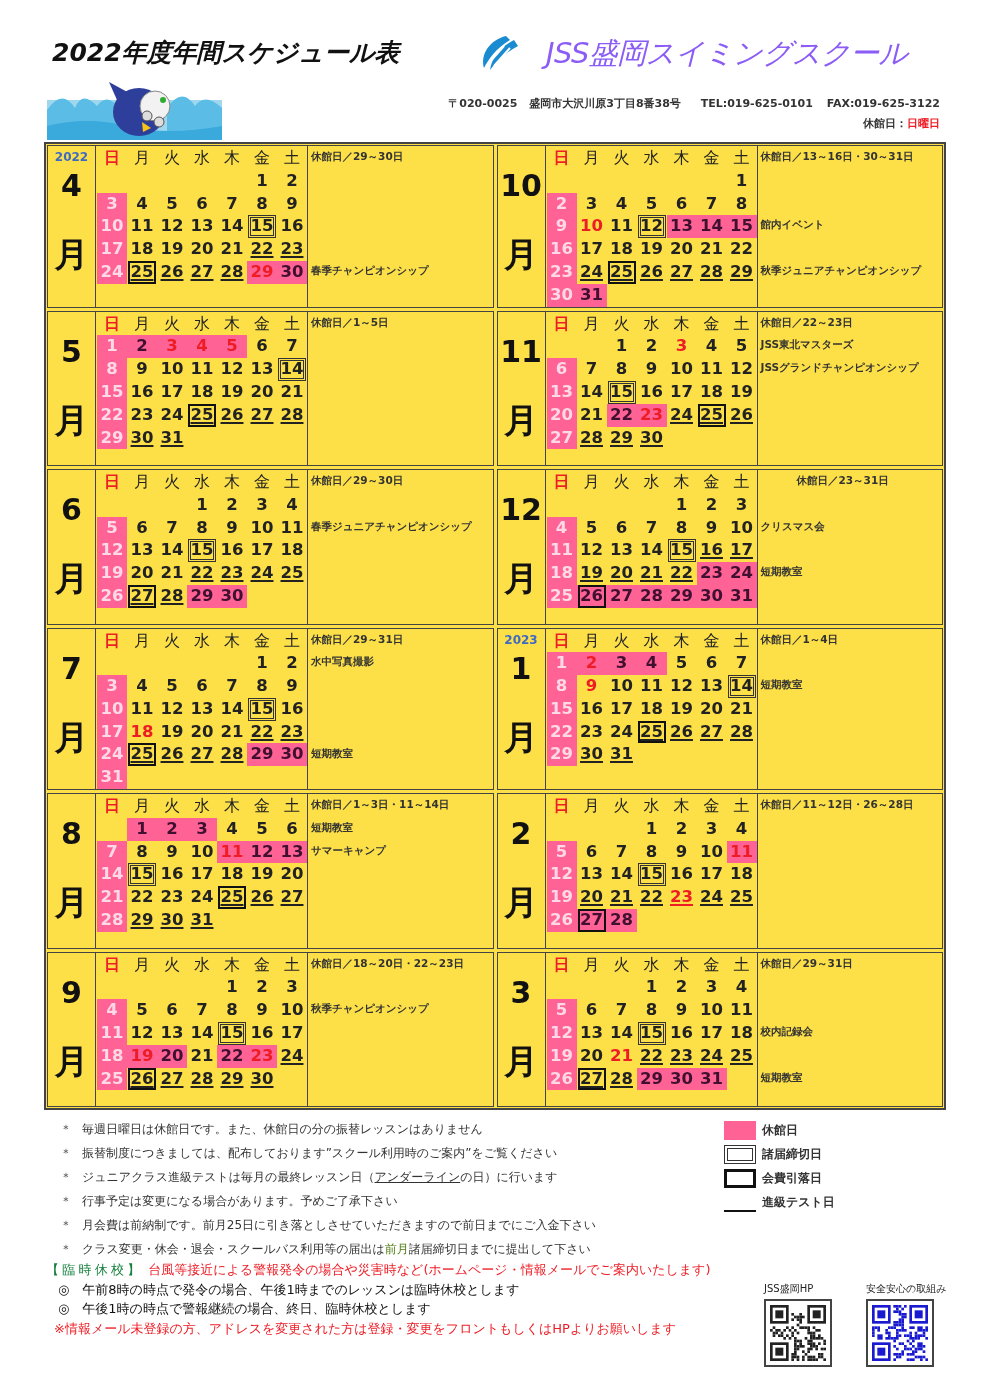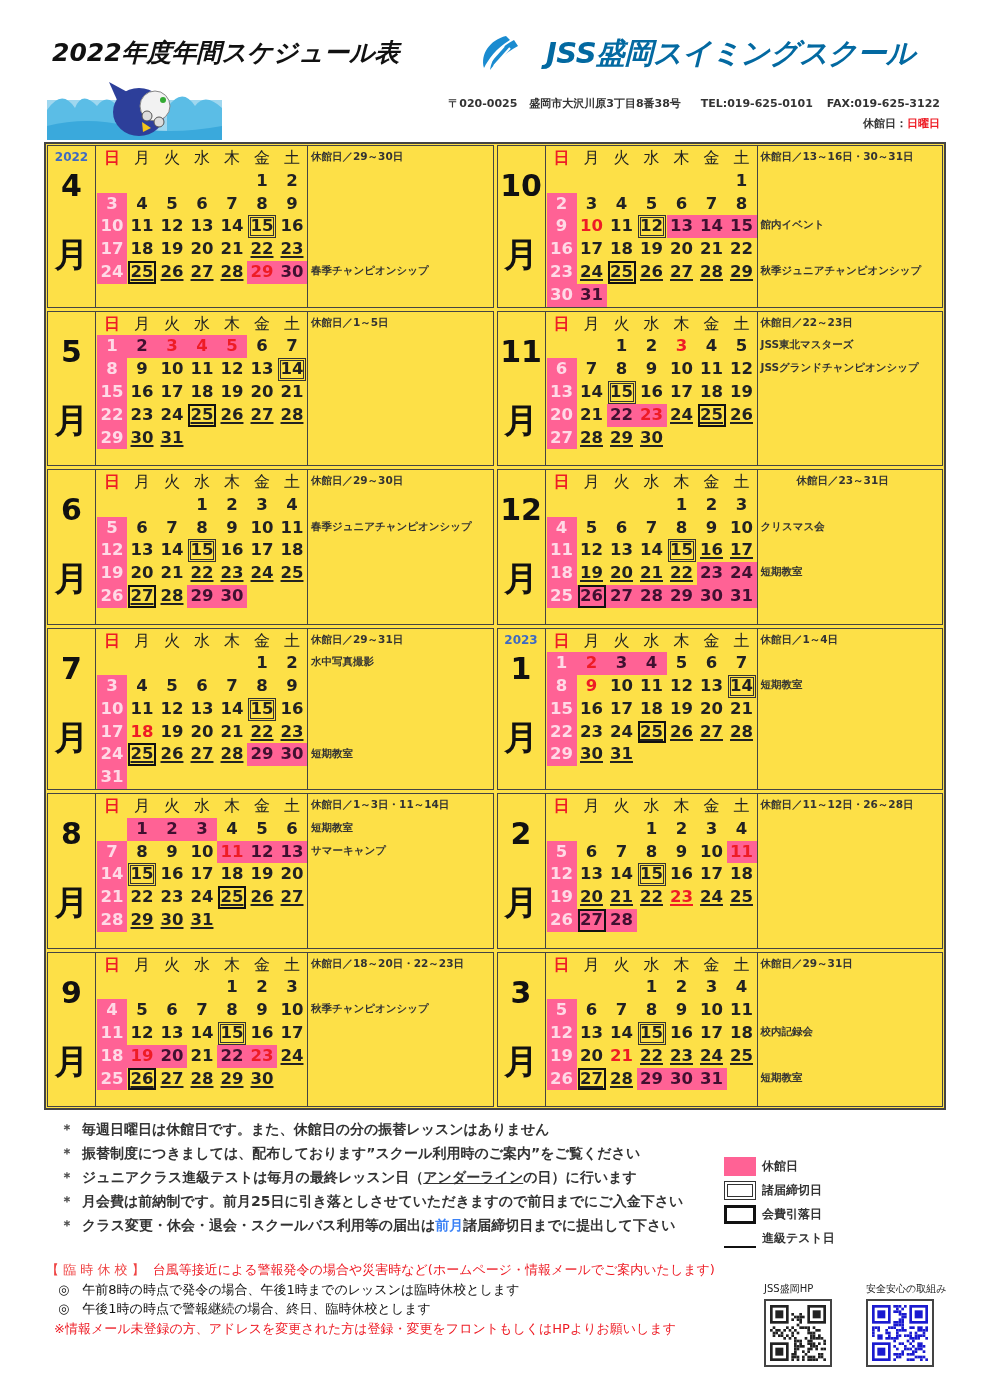--- a/index.html
+++ b/index.html
@@ -1,21 +1,21 @@
 <!DOCTYPE html>
 <html><head>
 <meta charset="utf-8">
 <style>
   * { box-sizing: border-box; margin: 0; padding: 0; }
   html, body { width: 990px; height: 1400px; background: #fff; overflow: hidden; }
   body { font-family: "DejaVu Sans", "Liberation Sans", sans-serif; color: #222; position: relative; }
 
   .title { position: absolute; left: 52px; top: 36px; font-size: 25px; font-weight: bold; font-style: italic; color: #111; letter-spacing: 0px; }
   .brand-logo { position: absolute; left: 478px; top: 34px; width: 42px; height: 38px; }
-  .brand-name { position: absolute; left: 546px; top: 34px; font-size: 29px; font-weight: bold; font-style: italic; color: #0369a1; letter-spacing: -0.5px; }
+  .brand-name { position: absolute; left: 546px; top: 34px; font-size: 29px; font-weight: normal; font-style: italic; color: #8b5cf6; letter-spacing: -0.5px; }
   .mascot { position: absolute; left: 47px; top: 80px; width: 175px; height: 60px; }
   .address { position: absolute; right: 50px; top: 96px; font-size: 11px; font-weight: bold; color: #333; white-space: nowrap; text-align: right; }
   .address span { margin-left: 16px; }
   .closed-day { position: absolute; right: 50px; top: 116px; font-size: 11px; font-weight: bold; color: #333; }
   .closed-day .red { color: #ee1c25; }
 
   .grid { position: absolute; left: 44px; top: 142px; width: 902px; height: 968px; border: 2px solid #444; display: grid; grid-template-columns: 1fr 1fr; grid-template-rows: repeat(6, 1fr); gap: 3px; background: #fde047; padding: 1px; }
   .month { border: 1.5px solid #444; display: flex; position: relative; }
   .mlabel { width: 48px; border-right: 1.5px solid #444; position: relative; flex-shrink: 0; }
   .mlabel .year { position: absolute; top: 4px; left: 0; right: 0; text-align: center; font-size: 12px; font-weight: bold; color: #3e6ac2; }
@@ -30,37 +30,37 @@
   .cell.sun { color: #ffd9e6; }
   .cell.hdr.sun { background: transparent; }
   .cell.red { color: #ee1c25; }
   .cell.ul .t { text-decoration: underline; text-decoration-thickness: 2px; text-underline-offset: 2px; }
   .cell.dbl::after { content: ""; position: absolute; left: 1px; top: 0px; right: 1px; bottom: 0px; border: 3px double #333; pointer-events: none; }
   .cell.thick::after { content: ""; position: absolute; left: 1px; top: 0px; right: 1px; bottom: 0px; border: 2.5px solid #111; pointer-events: none; }
   .notes { flex: 1; position: relative; }
   .note { position: absolute; left: 3px; font-size: 10.5px; font-weight: bold; color: #333; white-space: nowrap; }
 
   .bullets { position: absolute; left: 60px; top: 1120px; }
-  .bullet { font-size: 14px; font-weight: bold; color: #333; height: 24px; line-height: 18px; white-space: nowrap; }
+  .bullet { font-size: 12px; font-weight: normal; color: #333; height: 24px; line-height: 18px; white-space: nowrap; }
   .bullet .star { display: inline-block; width: 22px; color: #555; }
   .bullet .u { text-decoration: underline; }
-  .bullet .r { color: #3b82f6; }
-
-  .legend { position: absolute; left: 724px; top: 1118px; margin-top: 36px; }
+  .bullet .r { color: #4d7c0f; }
+
+  .legend { position: absolute; left: 724px; top: 1118px; }
   .leg { display: flex; align-items: center; height: 24px; }
   .leg .sw { width: 32px; height: 19px; margin-right: 6px; }
   .leg .sw.pink { background: #ff6295; }
   .leg .sw.dbl { border: 4px double #333; }
   .leg .sw.thick { border: 3px solid #111; }
   .leg .sw.line { border-bottom: 2px solid #111; height: 20px; }
   .leg .lbl { font-size: 12px; font-weight: bold; color: #333; }
 
   .alert { position: absolute; left: 46px; top: 1260px; font-size: 13px; line-height: 19.5px; }
   .alert .line { white-space: nowrap; }
-  .alert .hd { color: #ef4444; margin-right: 8px; }
+  .alert .hd { color: #15803d; margin-right: 8px; font-family: Liberation Serif, serif; }
   .alert .red { color: #ee1c25; }
   .alert .ind { padding-left: 12px; color: #111; }
   .alert .ind2 { padding-left: 8px; color: #ee1c25; }
 
   .qr { position: absolute; top: 1282px; width: 70px; text-align: left; }
   .qr .cap { font-size: 10px; color: #222; margin-bottom: 3px; white-space: nowrap; }
   .qr .box { width: 68px; height: 68px; border: 2px solid #444; padding: 4px; }
   .qr svg { width: 100%; height: 100%; display: block; }
 </style>
 </head>
@@ -926,20 +926,21 @@
         <div class="note" style="top: 72.4px;">校内記録会</div>
         <div class="note" style="top: 118px;">短期教室</div>
       </div>
     </div>
   </div>
 
 <div class="bullets">
   <div class="bullet"><span class="star">＊</span><span>毎週日曜日は休館日です。また、休館日の分の振替レッスンはありません</span></div>
   <div class="bullet"><span class="star">＊</span><span>振替制度につきましては、配布しております”スクール利用時のご案内”をご覧ください</span></div>
   <div class="bullet"><span class="star">＊</span><span>ジュニアクラス進級テストは毎月の最終レッスン日（</span><span class="u">アンダーライン</span><span>の日）に行います</span></div>
+  <div class="bullet"><span class="star">＊</span><span>行事予定は変更になる場合があります。予めご了承下さい</span></div>
   <div class="bullet"><span class="star">＊</span><span>月会費は前納制です。前月25日に引き落としさせていただきますので前日までにご入金下さい</span></div>
   <div class="bullet"><span class="star">＊</span><span>クラス変更・休会・退会・スクールバス利用等の届出は</span><span class="r">前月</span><span>諸届締切日までに提出して下さい</span></div>
 </div>
 
 <div class="legend">
   <div class="leg">
       <div class="sw pink"></div>
       <span class="lbl">休館日</span>
     </div>
   <div class="leg">

